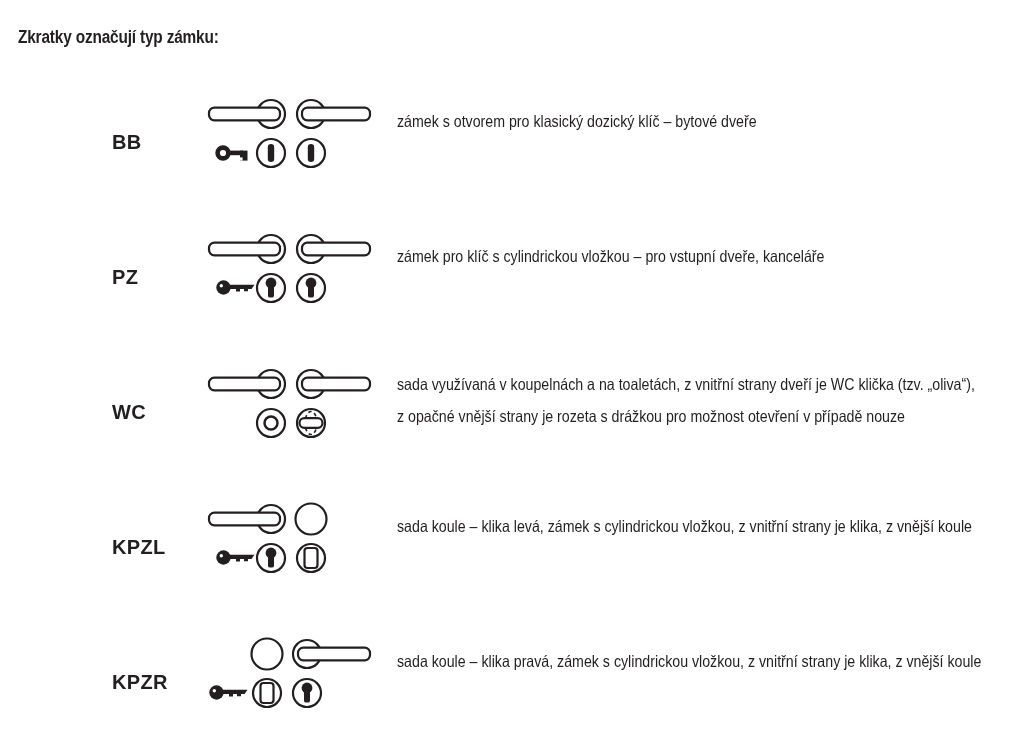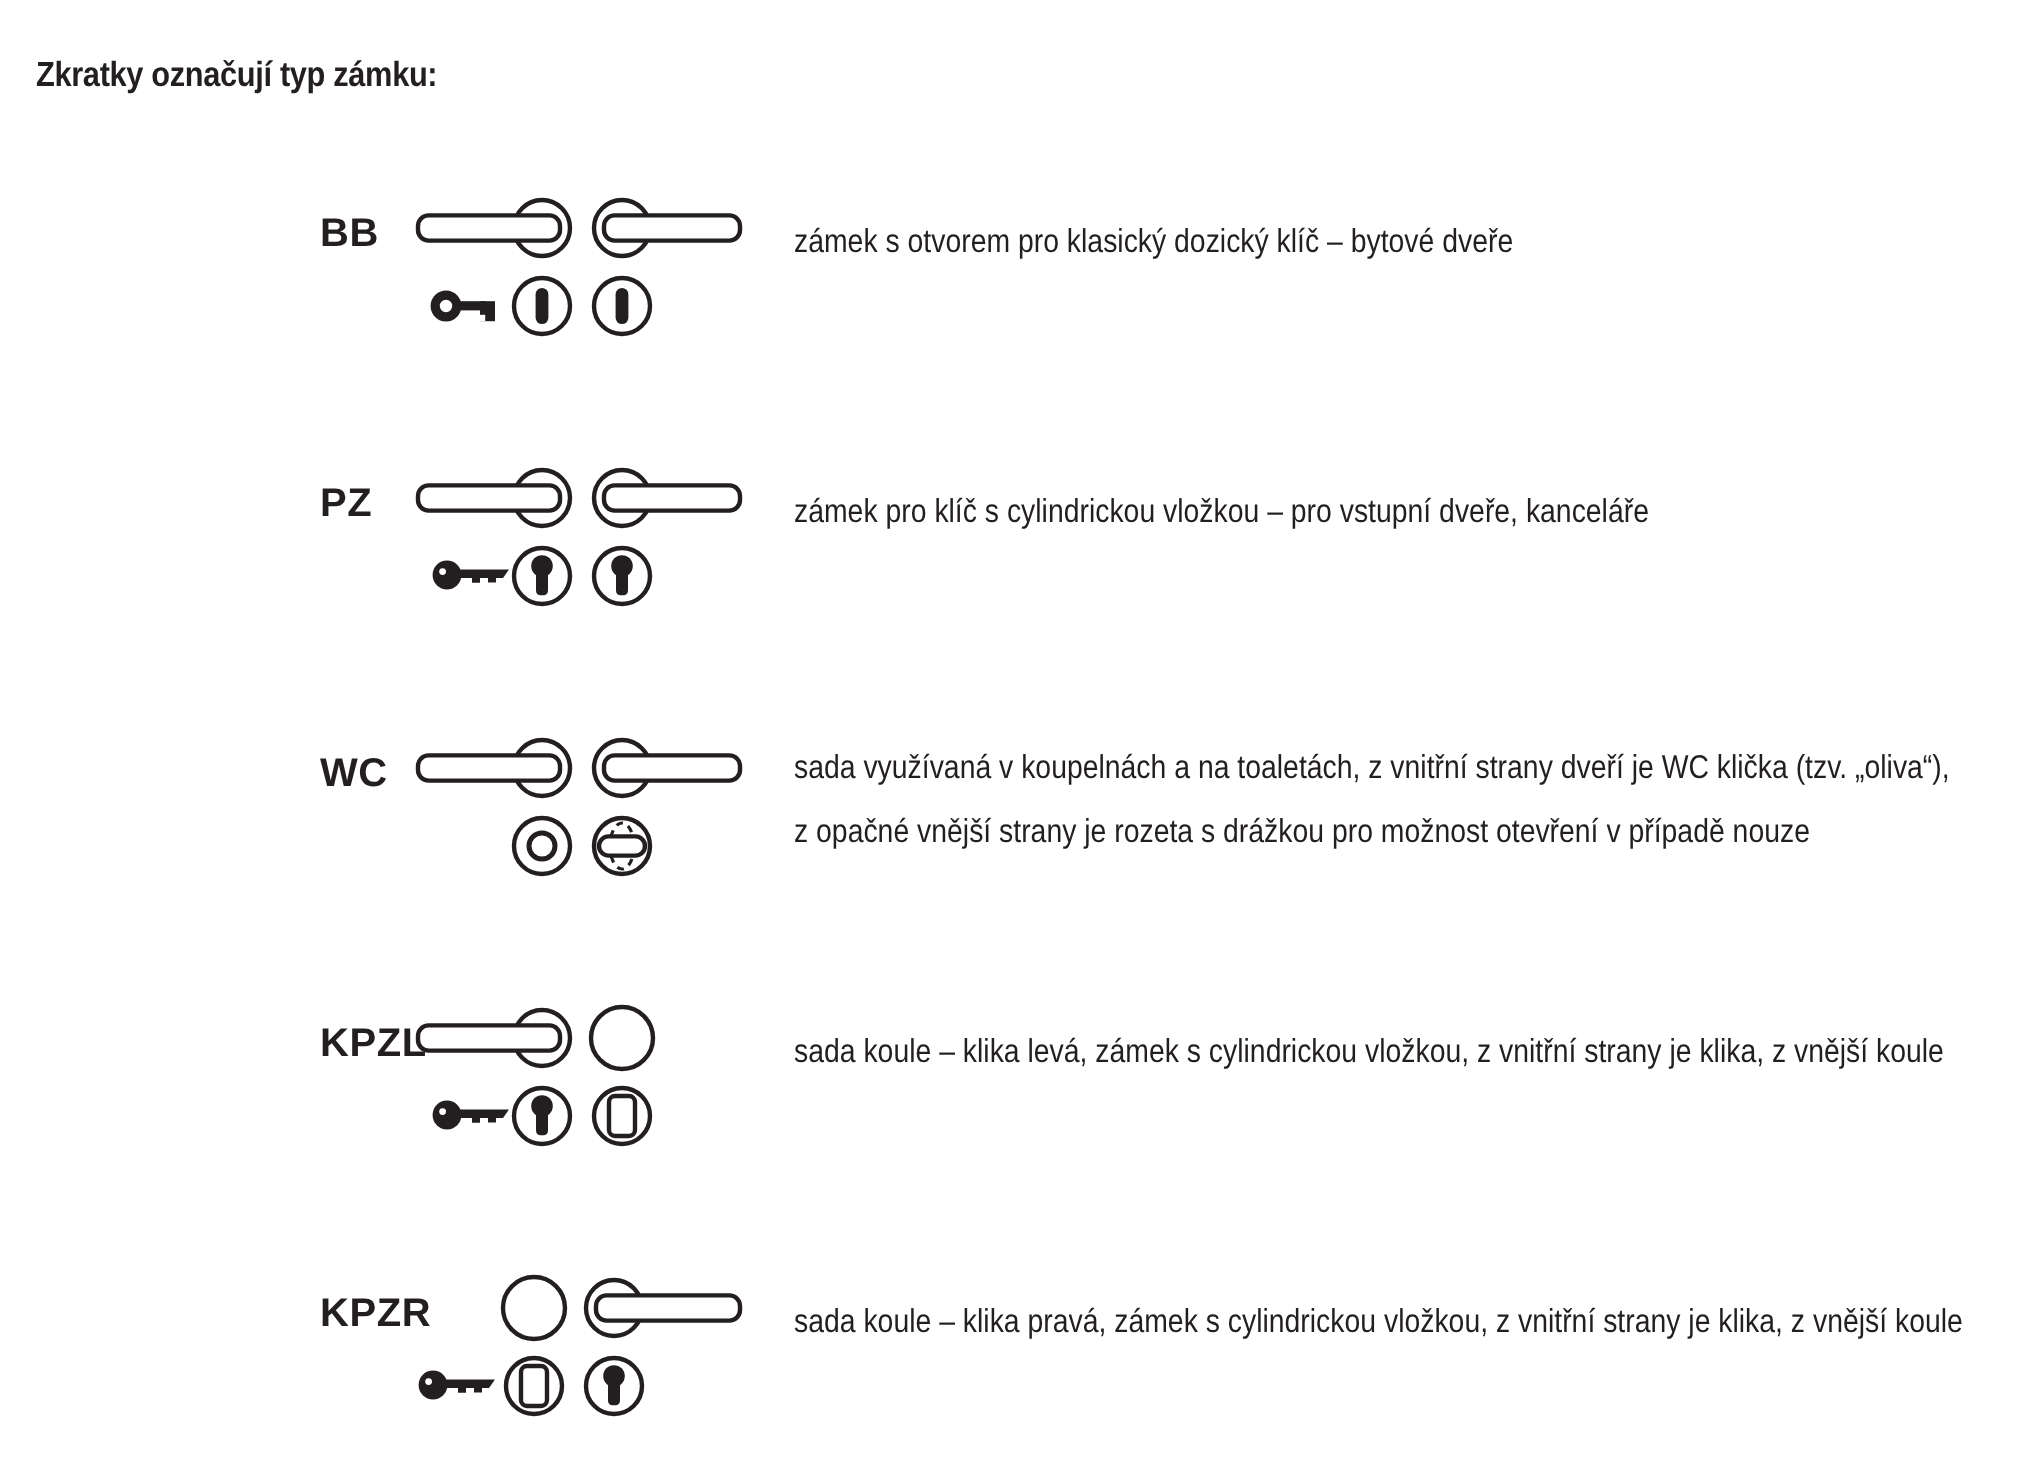--- a/index.html
+++ b/index.html
@@ -10,22 +10,22 @@
   }
   .page { position:absolute; inset:0; }
   .title {
     position:absolute; left:18px; top:27px;
     font-size:17.5px; font-weight:bold; letter-spacing:-0.2px;
     transform:scaleX(0.88); transform-origin:left center;
     white-space:pre;
   }
   .row { position:absolute; left:0; width:1011px; height:78px; }
   .code {
-    position:absolute; left:112px; top:11px;
-    font-size:20px; font-weight:bold; letter-spacing:0.3px; line-height:22px;margin-left:48px;
+    position:absolute; left:112px; top:36px;
+    font-size:20px; font-weight:bold; letter-spacing:0.3px; line-height:22px;
   }
   .icons { position:absolute; left:205px; top:0; }
   .desc {
     position:absolute; left:397px; top:16px; width:740px;
     font-size:16.5px; line-height:21px; white-space:pre;
     transform:scaleX(0.86); transform-origin:left top;
   }
   .row.two-line .desc { top:3px; line-height:32px; }
   svg .o  { fill:#ffffff; stroke:#231f20; stroke-width:2.2; }
   svg .o25{ fill:none;    stroke:#231f20; stroke-width:2.5; }

